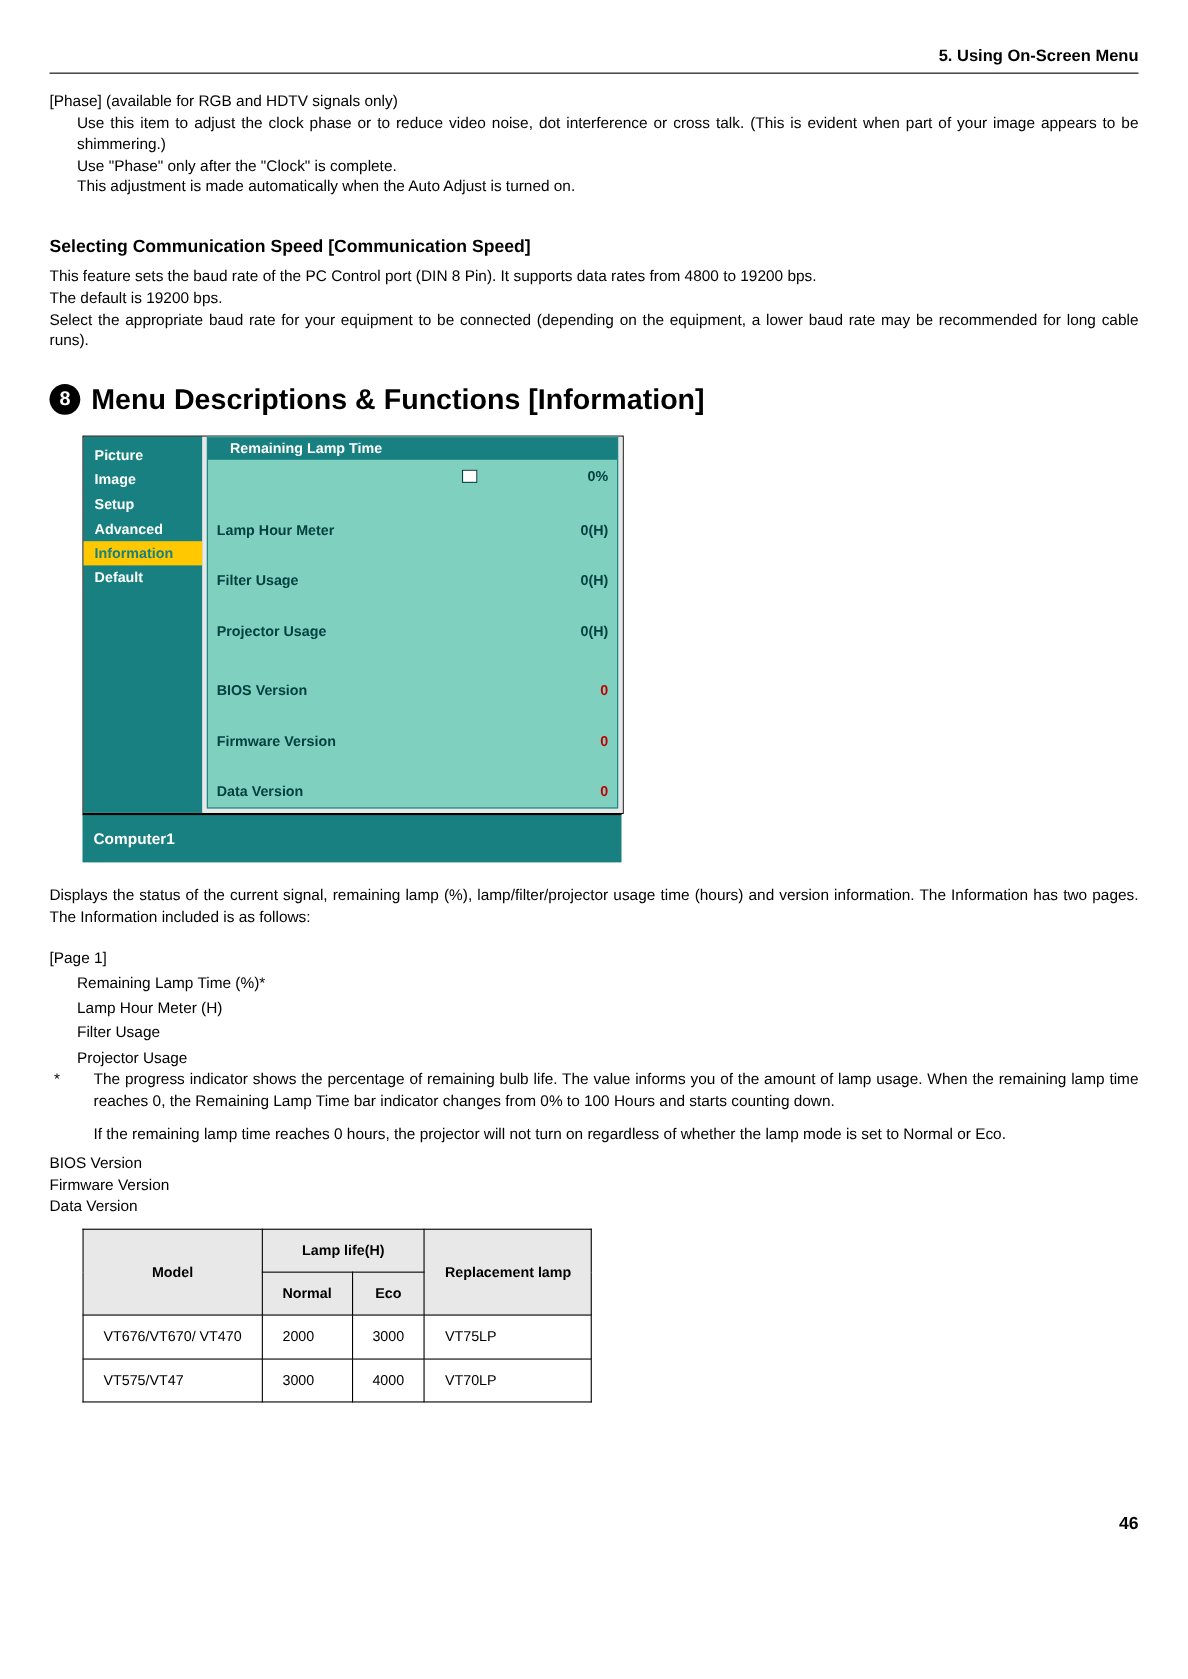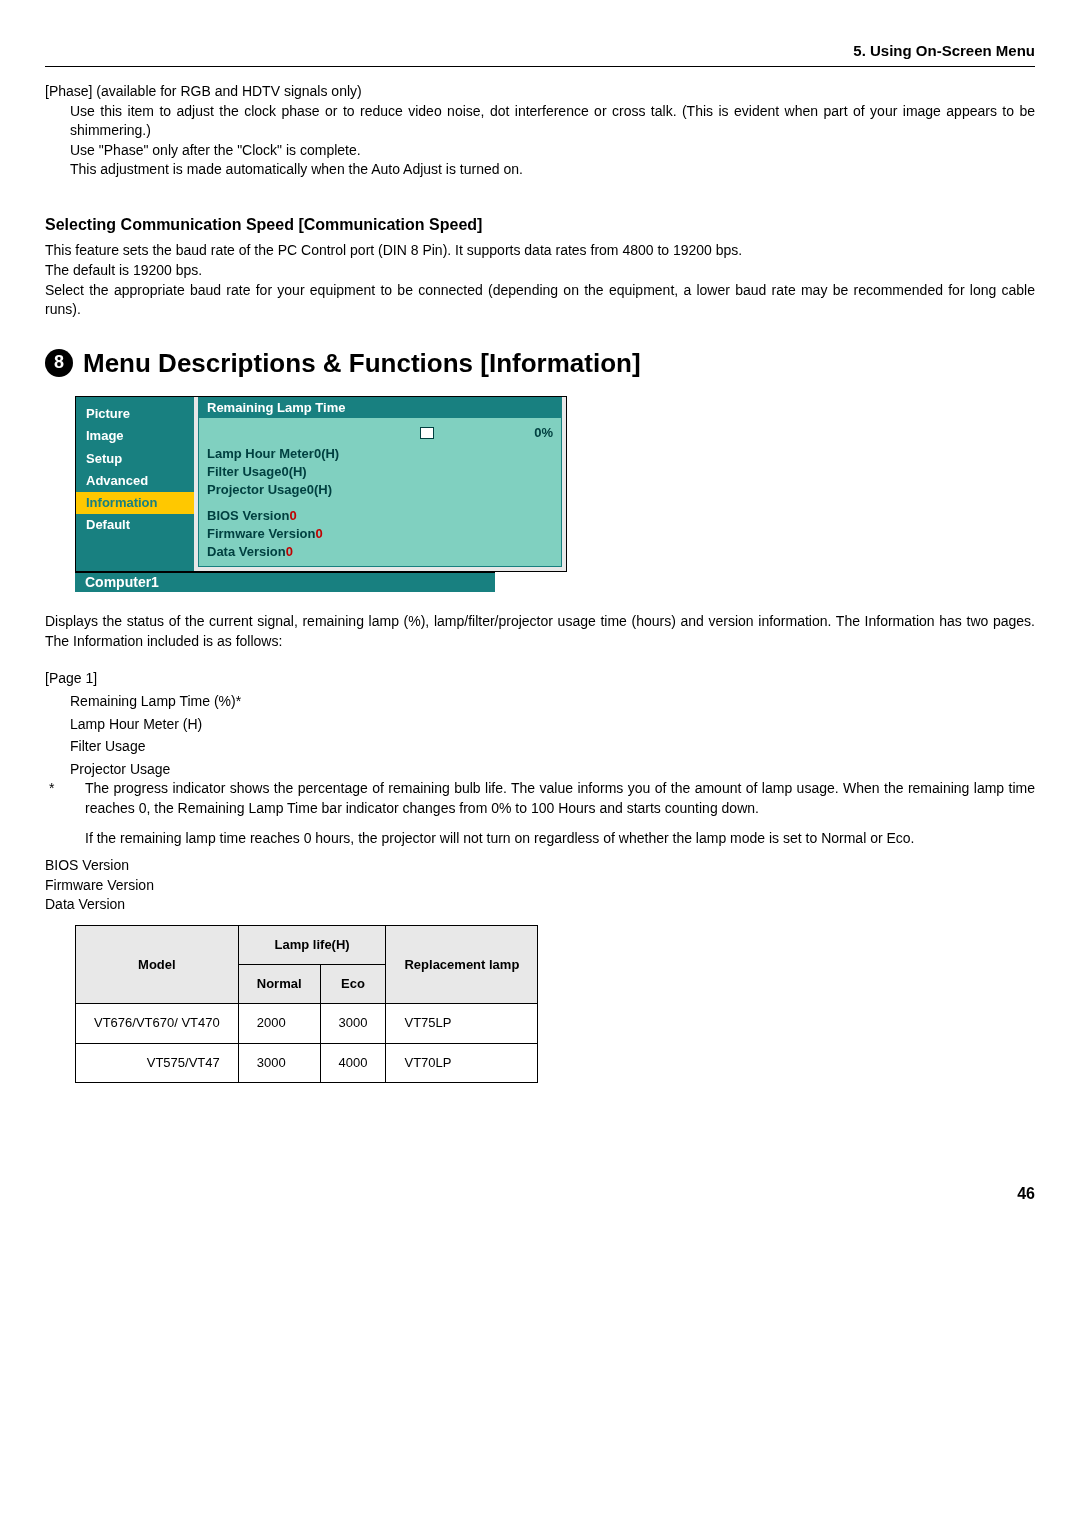--- a/index.html
+++ b/index.html
@@ -55,21 +55,21 @@
   display: flex;
   border: 1px solid #000;
   width: 490px;
   margin-left: 30px;
   font-family: Arial, sans-serif;
   font-size: 13px;
   background: #e8e8e8;
 }
 .menu-left {
   background: #188080;
-  width: 118px;
+  width: 108px;
   padding: 6px 0 6px 0;
 }
 .menu-left-item {
   padding: 2px 10px;
   color: #fff;
   font-weight: bold;
 }
 .menu-left-item.selected {
   background: #ffc800;
   color: #188080;
@@ -100,28 +100,30 @@
 .page-content {
   background: #80d0c0;
   border: 1px solid #188080;
   margin: 0 4px 4px 4px;
   padding: 4px 6px;
 }
 .page-header {
   background: #188080;
   color: #fff;
   font-weight: bold;
-  padding: 1px 8px;
+  padding: 1px 20px;
   margin: -4px -6px 4px -6px;
 }
 .info-row {
   display: flex;
+  justify-content: space-between;
   color: #004040;
   font-weight: bold;
   padding: 0 2px;
+  margin-top: 28px;
 }
 .progress-row {
   display: flex;
   justify-content: flex-end;
   align-items: center;
   padding: 2px;
   color: #004040;
   font-weight: bold;
 }
 .prog-box {
@@ -133,22 +135,22 @@
 }
 .version-val {
   color: #c00000;
   font-weight: bold;
 }
 .computer-bar {
   border-top: 1px solid #000;
   background: #188080;
   color: #fff;
   font-weight: bold;
-  padding: 0 10px;
-  width: 420px;
+  padding: 12px 10px;
+  width: 490px;
   margin-left: 30px;
   box-sizing: border-box;
 }
 .body-para { margin-top: 20px; }
 .page1-list {
   margin-left: 25px;
   margin-top: 3px;
 }
 .star-desc {
   margin-left: 40px;
@@ -168,21 +170,21 @@
   font-size: 13px;
 }
 .lamp-table th, .lamp-table td {
   border: 1px solid #000;
   padding: 10px 18px;
 }
 .lamp-table th {
   background: #e8e8e8;
   font-weight: bold;
 }
-.lamp-table td.left { text-align: right; }
+.lamp-table td.left { text-align: left; }
 .page-num {
   text-align: right;
   font-weight: bold;
   font-size: 16px;
   margin-top: 100px;
 }
 </style>
 </head>
 <body>
 

